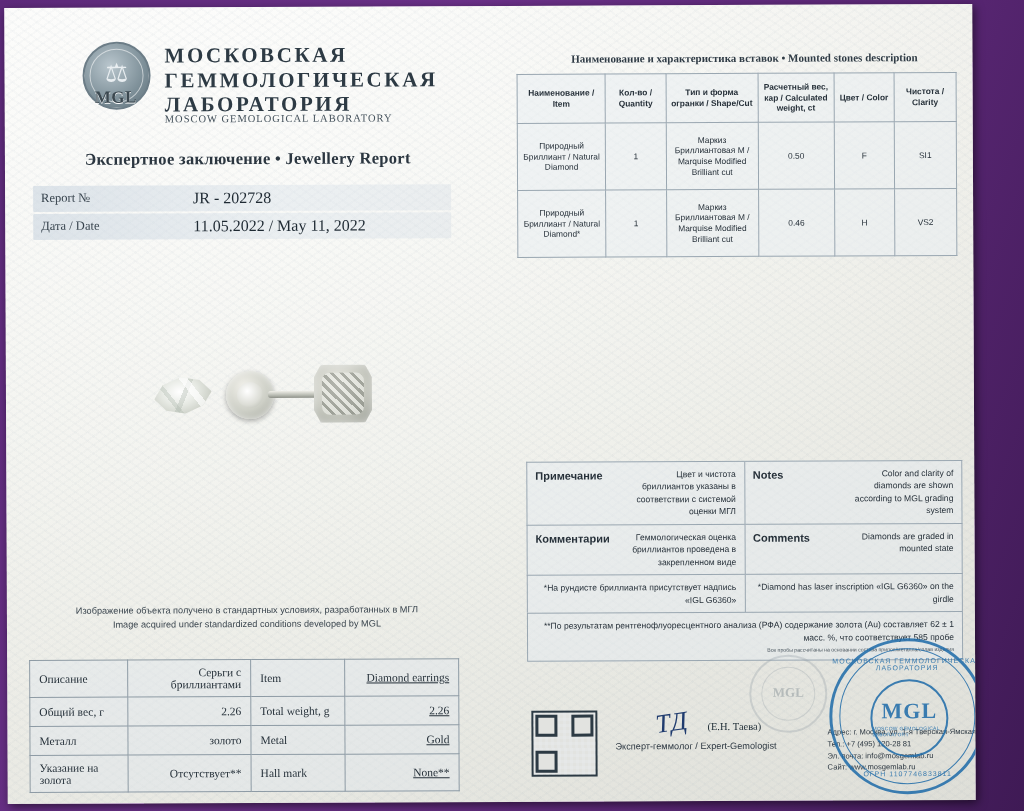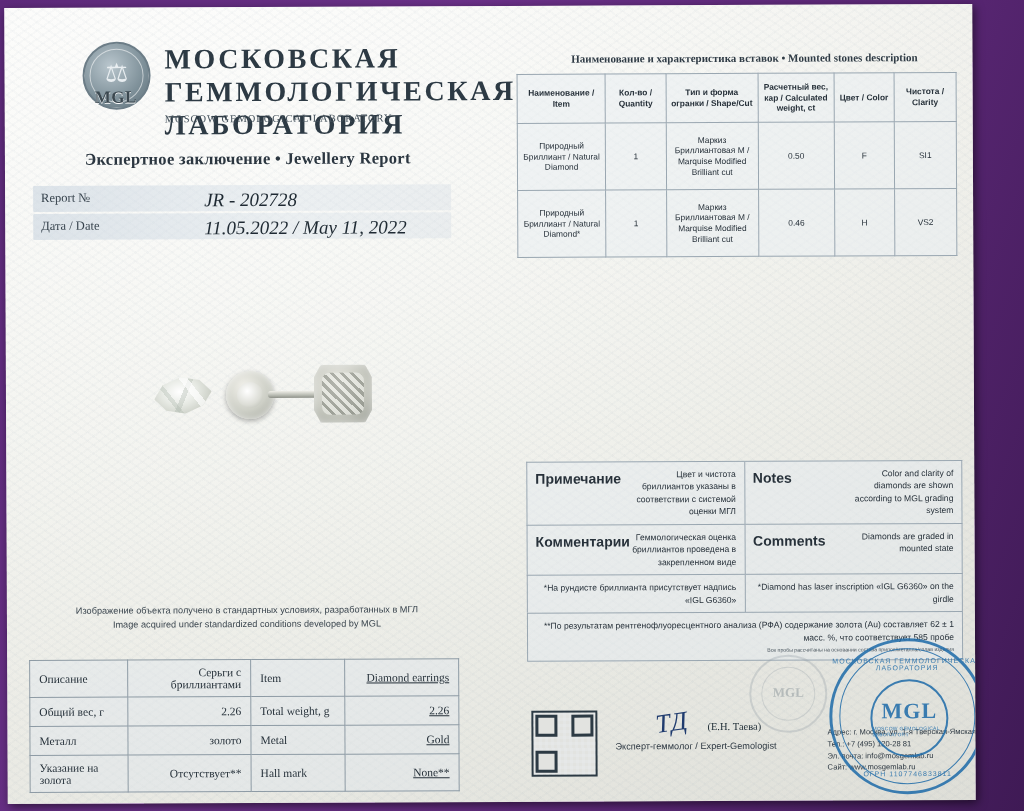--- a/index.html
+++ b/index.html
@@ -80,21 +80,21 @@
   }
   .lab-title {
     position: absolute;
     left: 160px; top: 36px;
     font-family: "Liberation Serif", serif;
     color: #2d3a44;
     font-weight: bold;
     line-height: 1.17;
   }
   .lab-title .l1, .lab-title .l2, .lab-title .l3 {
-    font-size: 28px;
+    font-size: 21px;
     letter-spacing: 2.6px;
     display:block;
     white-space: nowrap;
   }
   .lab-sub {
     position:absolute;
     left:160px; top: 106px;
     font-family: "Liberation Serif", serif;
     font-size: 10.5px;
     letter-spacing: 1.0px;
@@ -122,25 +122,24 @@
     background: linear-gradient(90deg, rgba(198,210,222,0.55), rgba(214,224,233,0.40) 60%, rgba(205,215,226,0.3));
     border-radius:1px;
   }
   .field-label {
     position:absolute; left: 8px; top: 5px;
     font-size: 12.5px;
     color: #36424c;
     font-family: "Liberation Serif", serif;
   }
   .field-value {
-    position:absolute; left: 171px; top: 4px;
-    font-size: 19px;
+    position:absolute; left: 160px; top: 4px;
+    font-size: 16px;
     color: #1f2a33;
     font-family: "Liberation Serif", serif;
-    font-style: italic;
   }
   #row-report { top: 178px; }
   #row-date { top: 206px; }
 
   
   .stones-caption {
     position:absolute;
     left: 524px; top: 47px;
     width: 432px;
     text-align:center;
@@ -268,21 +267,21 @@
 
   
   .notes-block {
     position:absolute;
     left: 520px; top: 456px;
     width: 436px;
   }
   .nb-row { display:flex; border: 1px solid #9aa7b1; border-bottom:none; background: rgba(228,235,241,0.45); }
   .nb-row:last-child { border-bottom: 1px solid #9aa7b1; }
   .nb-cell { padding: 6px 8px; font-size: 8.6px; color:#27313a; line-height:1.45; }
-  .nb-head { width: 74px; font-weight: bold; font-size:14px; flex: none; }
+  .nb-head { width: 74px; font-weight: bold; font-size:11px; flex: none; }
   .nb-text { flex: 1; }
   .nb-right { text-align: right; }
   .nb-sep { border-left: 1px solid #9aa7b1; padding-left: 8px; }
   .tiny-print {
     font-size: 5.2px;
     color: #49545d;
     line-height:1.3;
     margin-top: 3px;
   }
 

